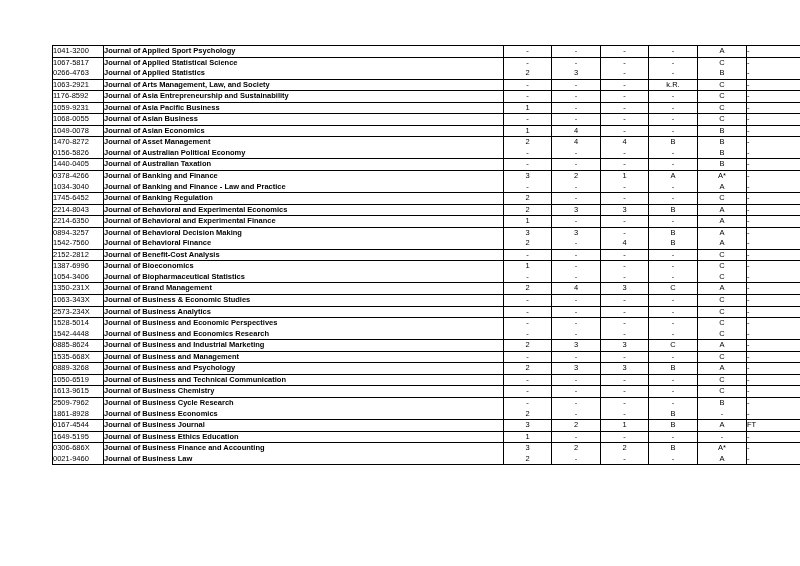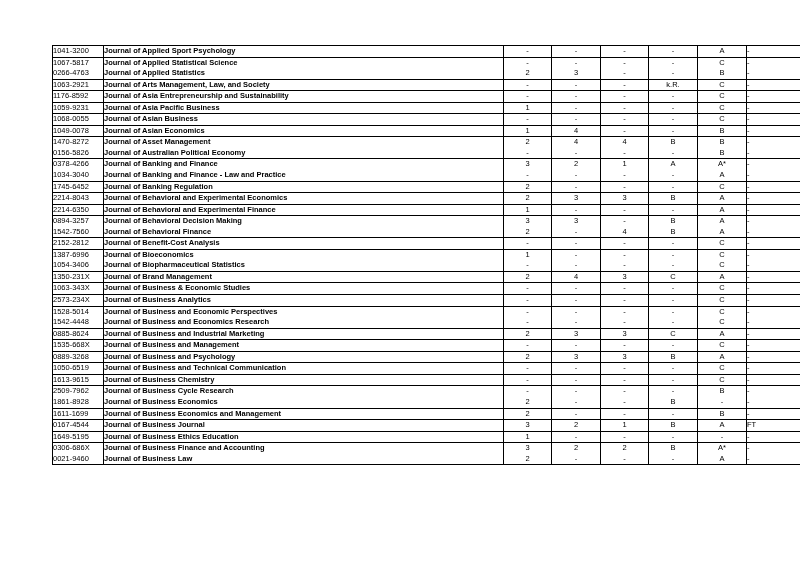--- a/index.html
+++ b/index.html
@@ -159,20 +159,30 @@
         <tr class="divider">
           <td class="c-issn">0156-5826</td>
           <td class="c-name">Journal of Australian Political Economy</td>
           <td class="c-val">-</td>
           <td class="c-val">-</td>
           <td class="c-val">-</td>
           <td class="c-val no-right">-</td>
           <td class="c-val no-left">B</td>
           <td class="c-last">-</td>
         </tr>
+        <tr class="divider">
+          <td class="c-issn">1440-0405</td>
+          <td class="c-name">Journal of Australian Taxation</td>
+          <td class="c-val">-</td>
+          <td class="c-val">-</td>
+          <td class="c-val">-</td>
+          <td class="c-val no-right">-</td>
+          <td class="c-val no-left">B</td>
+          <td class="c-last">-</td>
+        </tr>
         <tr>
           <td class="c-issn">0378-4266</td>
           <td class="c-name">Journal of Banking and Finance</td>
           <td class="c-val">3</td>
           <td class="c-val">2</td>
           <td class="c-val">1</td>
           <td class="c-val no-right">A</td>
           <td class="c-val no-left">A*</td>
           <td class="c-last">-</td>
         </tr>
@@ -377,30 +387,20 @@
           <td class="c-last">-</td>
         </tr>
         <tr class="divider">
           <td class="c-issn">1861-8928</td>
           <td class="c-name">Journal of Business Economics</td>
           <td class="c-val">2</td>
           <td class="c-val">-</td>
           <td class="c-val">-</td>
           <td class="c-val no-right">B</td>
           <td class="c-val no-left">-</td>
-          <td class="c-last">-</td>
-        </tr>
-        <tr class="divider">
-          <td class="c-issn">1611-1699</td>
-          <td class="c-name">Journal of Business Economics and Management</td>
-          <td class="c-val">2</td>
-          <td class="c-val">-</td>
-          <td class="c-val">-</td>
-          <td class="c-val no-right">-</td>
-          <td class="c-val no-left">B</td>
           <td class="c-last">-</td>
         </tr>
         <tr class="divider">
           <td class="c-issn">0167-4544</td>
           <td class="c-name">Journal of Business Journal</td>
           <td class="c-val">3</td>
           <td class="c-val">2</td>
           <td class="c-val">1</td>
           <td class="c-val no-right">B</td>
           <td class="c-val no-left">A</td>

